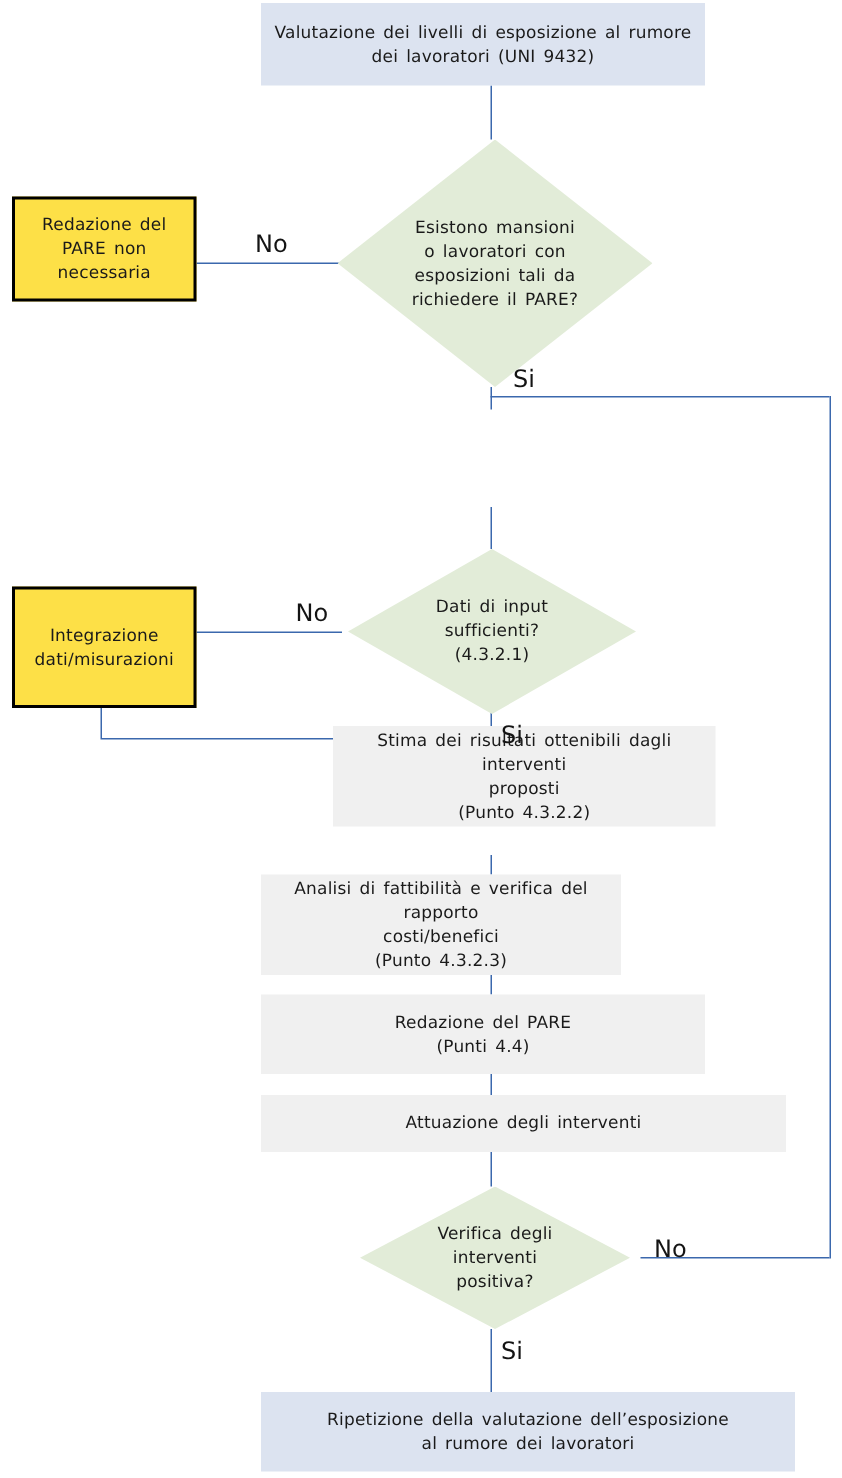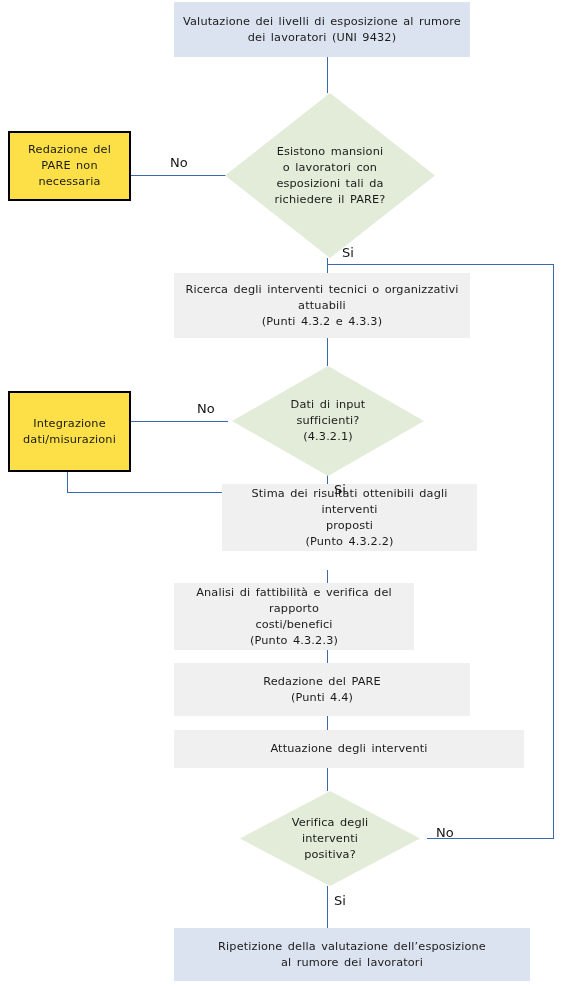--- a/index.html
+++ b/index.html
@@ -79,21 +79,21 @@
   
   .conn {
     position: absolute;
     background: #3b68ad;
   }
   .conn-v { width: 1px; }
   .conn-h { height: 1px; }
   
   .edge-label {
     position: absolute;
-    font-size: 13px;
+    font-size: 16px;
     line-height: 12px;
     color: #141414;
     background: transparent;
     white-space: nowrap;
   }
 </style>
 </head>
 <body>
 
 <div id="flowchart">
@@ -140,25 +140,20 @@
 esposizioni tali da
 richiedere il PARE?</span>
   </div>
 
   <div class="node box-side" style="left:8px; top:131px; width:123px; height:70px;">
     <span class="node-text">Redazione del
 PARE non
 necessaria</span>
   </div>
 
-  <div class="node box-process" style="left:174px; top:273px; width:296px; height:65px;">
-    <span class="node-text">Ricerca degli interventi tecnici o organizzativi
-attuabili
-(Punti 4.3.2 e 4.3.3)</span>
-  </div>
 
   <div class="diamond" style="left:232px; top:366px; width:192px; height:110px;">
     <div class="diamond-shape"></div>
     <span class="node-text">Dati di input
 sufficienti?
 (4.3.2.1)</span>
   </div>
 
   <div class="node box-side" style="left:8px; top:376px; width:123px; height:81px;margin-top:15px;">
     <span class="node-text">Integrazione

